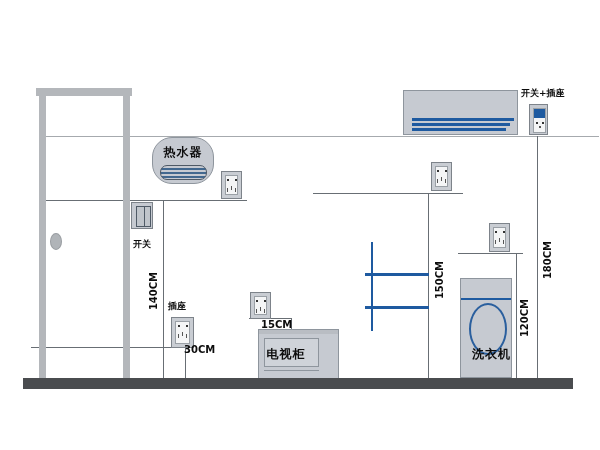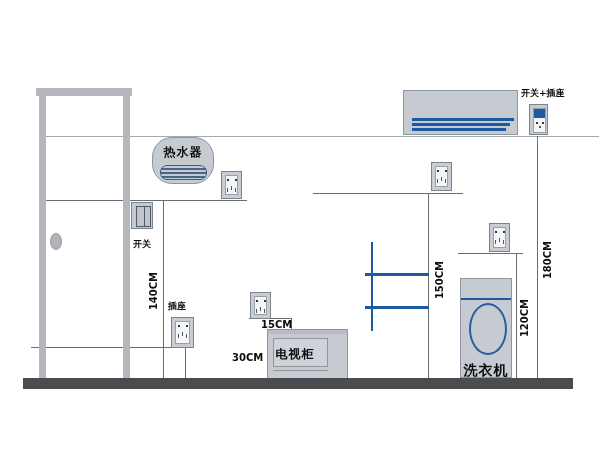--- a/index.html
+++ b/index.html
@@ -95,28 +95,28 @@
   <div class="switch" style="left:131px;top:202px;width:22px;height:27px;">
       <div class="sw-in"></div>
     </div>
   <div class="tlabel" style="left:133px;top:238px;font-size:9px;">开关</div>
   <div class="dim-v" style="left:132px;top:285px;">140CM</div>
 
   <div class="tlabel" style="left:168px;top:300px;font-size:9px;">插座</div>
   <div class="socket" style="left:171px;top:317px;width:23px;height:31px;">
       <div class="si"></div>
     </div>
-  <div class="dim-h" style="left:184px;top:352px;margin-left:48px;">30CM</div>
+  <div class="dim-h" style="left:184px;top:344px;">30CM</div>
 
   <div class="socket" style="left:250px;top:292px;width:21px;height:27px;">
       <div class="si"></div>
     </div>
   <div class="dim-h" style="left:261px;top:319px;">15CM</div>
 
-  <div class="appl" style="left:267px;top:329px;width:81px;height:50px;">
+  <div class="appl" style="left:258px;top:329px;width:81px;height:50px;">
     <div class="tv-top"></div>
     <div class="tv-panel" style="left:5px;top:8px;width:55px;height:29px;"></div>
     <div class="appl-label" style="left:-8px;top:16px;font-size:12px;width:70px;">电视柜</div>
     <div class="tv-drawer" style="left:5px;top:40px;width:55px;"></div>
   </div>
 
   <div class="blue" style="position:absolute;left:365px;top:273px;width:64px;height:3px;"></div>
   <div class="blue" style="position:absolute;left:365px;top:306px;width:64px;height:3px;"></div>
   <div class="blue" style="position:absolute;left:371px;top:242px;width:2px;height:89px;"></div>
 
@@ -140,18 +140,18 @@
   <div class="dim-v" style="left:526px;top:254px;">180CM</div>
 
   <div class="socket" style="left:489px;top:223px;width:21px;height:29px;">
       <div class="si"></div>
     </div>
   <div class="dim-v" style="left:503px;top:312px;">120CM</div>
 
   <div class="appl" style="left:460px;top:278px;width:52px;height:100px;">
     <div class="blue" style="position:absolute;left:0;top:19px;width:100%;height:2px;"></div>
     <div class="drum" style="left:8px;top:24px;width:34px;height:48px;"></div>
-    <div class="appl-label" style="top:83px;font-size:14px;">洗衣机</div>
+    <div class="appl-label" style="top:67px;font-size:12px;text-align:right;">洗衣机</div>
   </div>
 
   <div class="floor" style="left:23px;top:378px;width:550px;height:11px;"></div>
 
 </div>
 
 </body></html>

